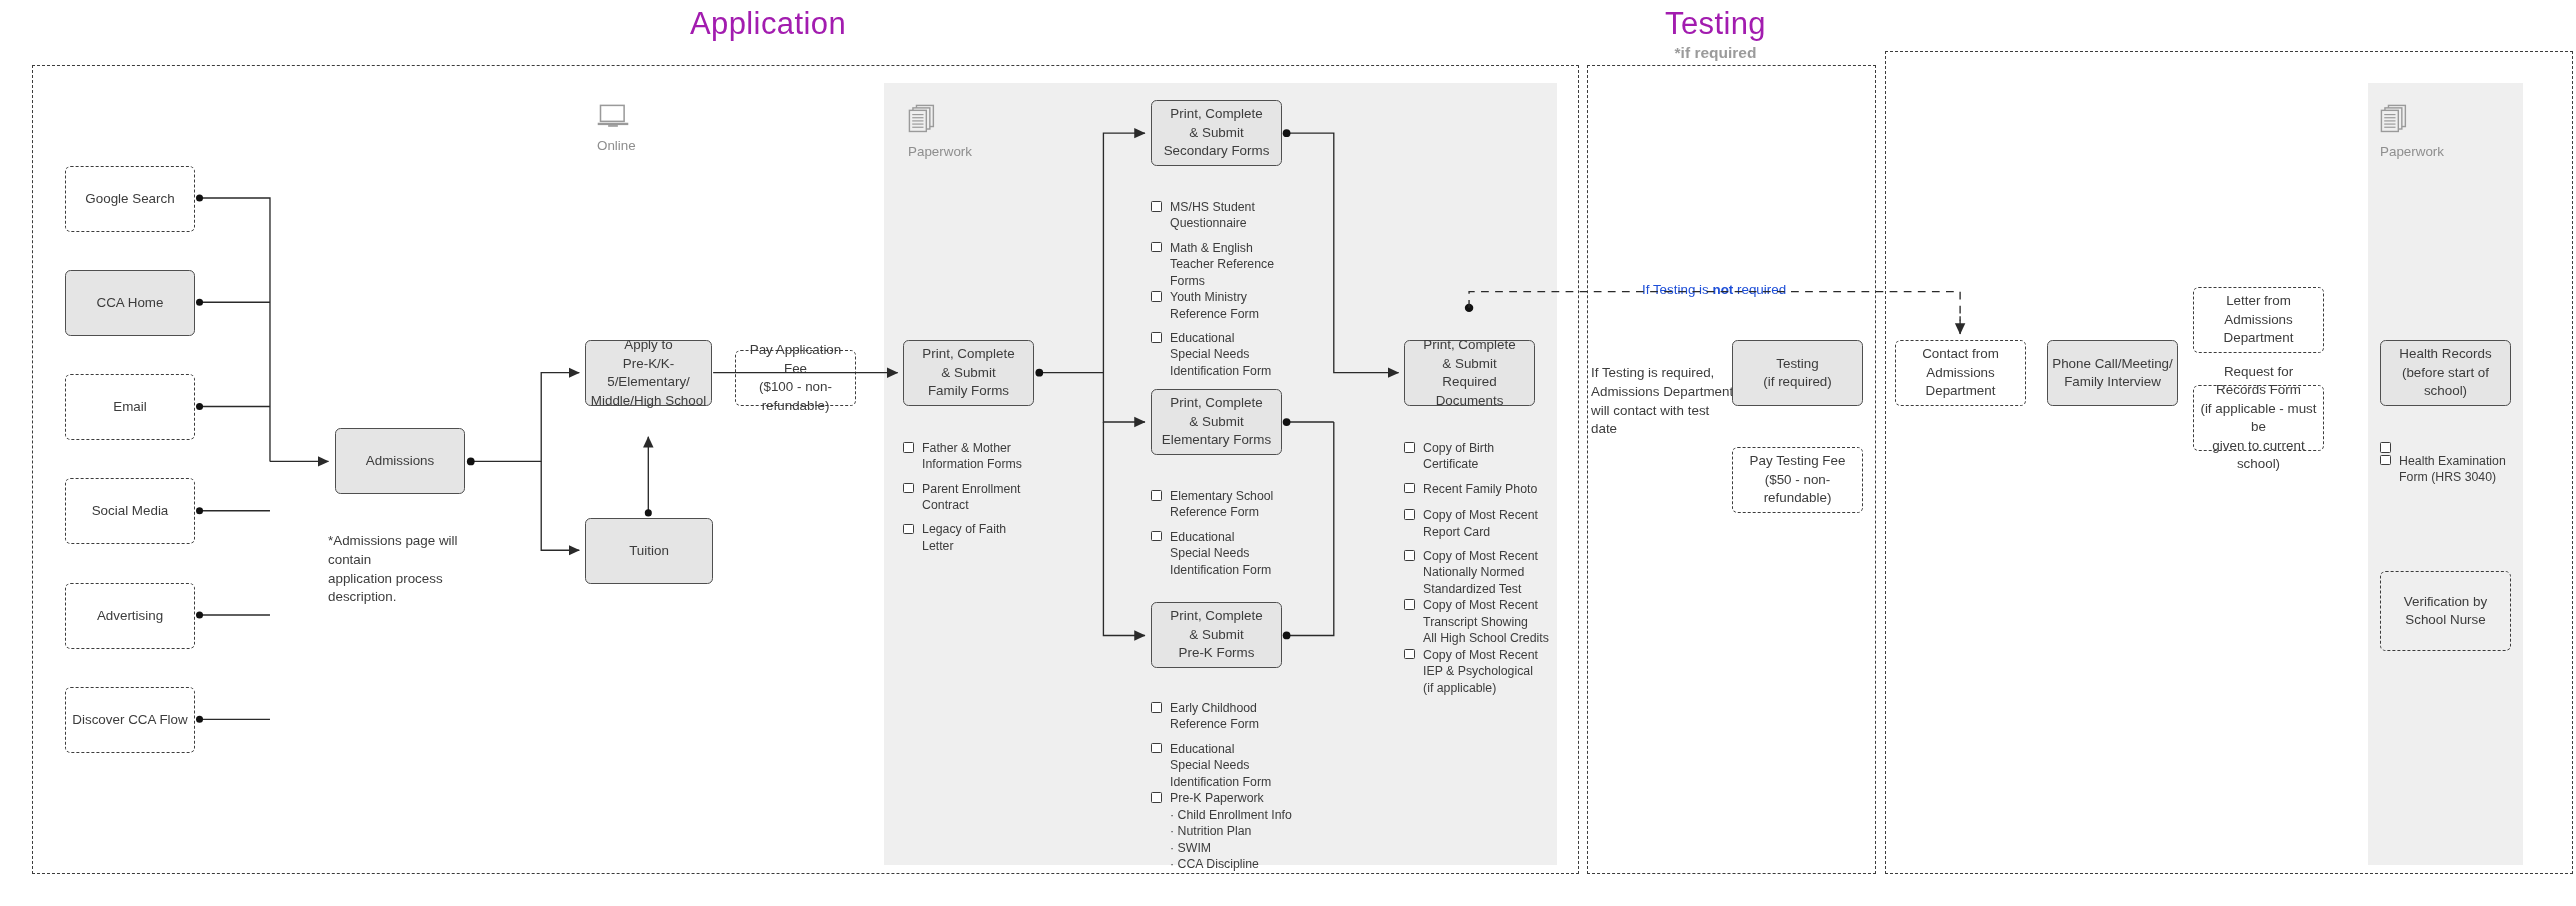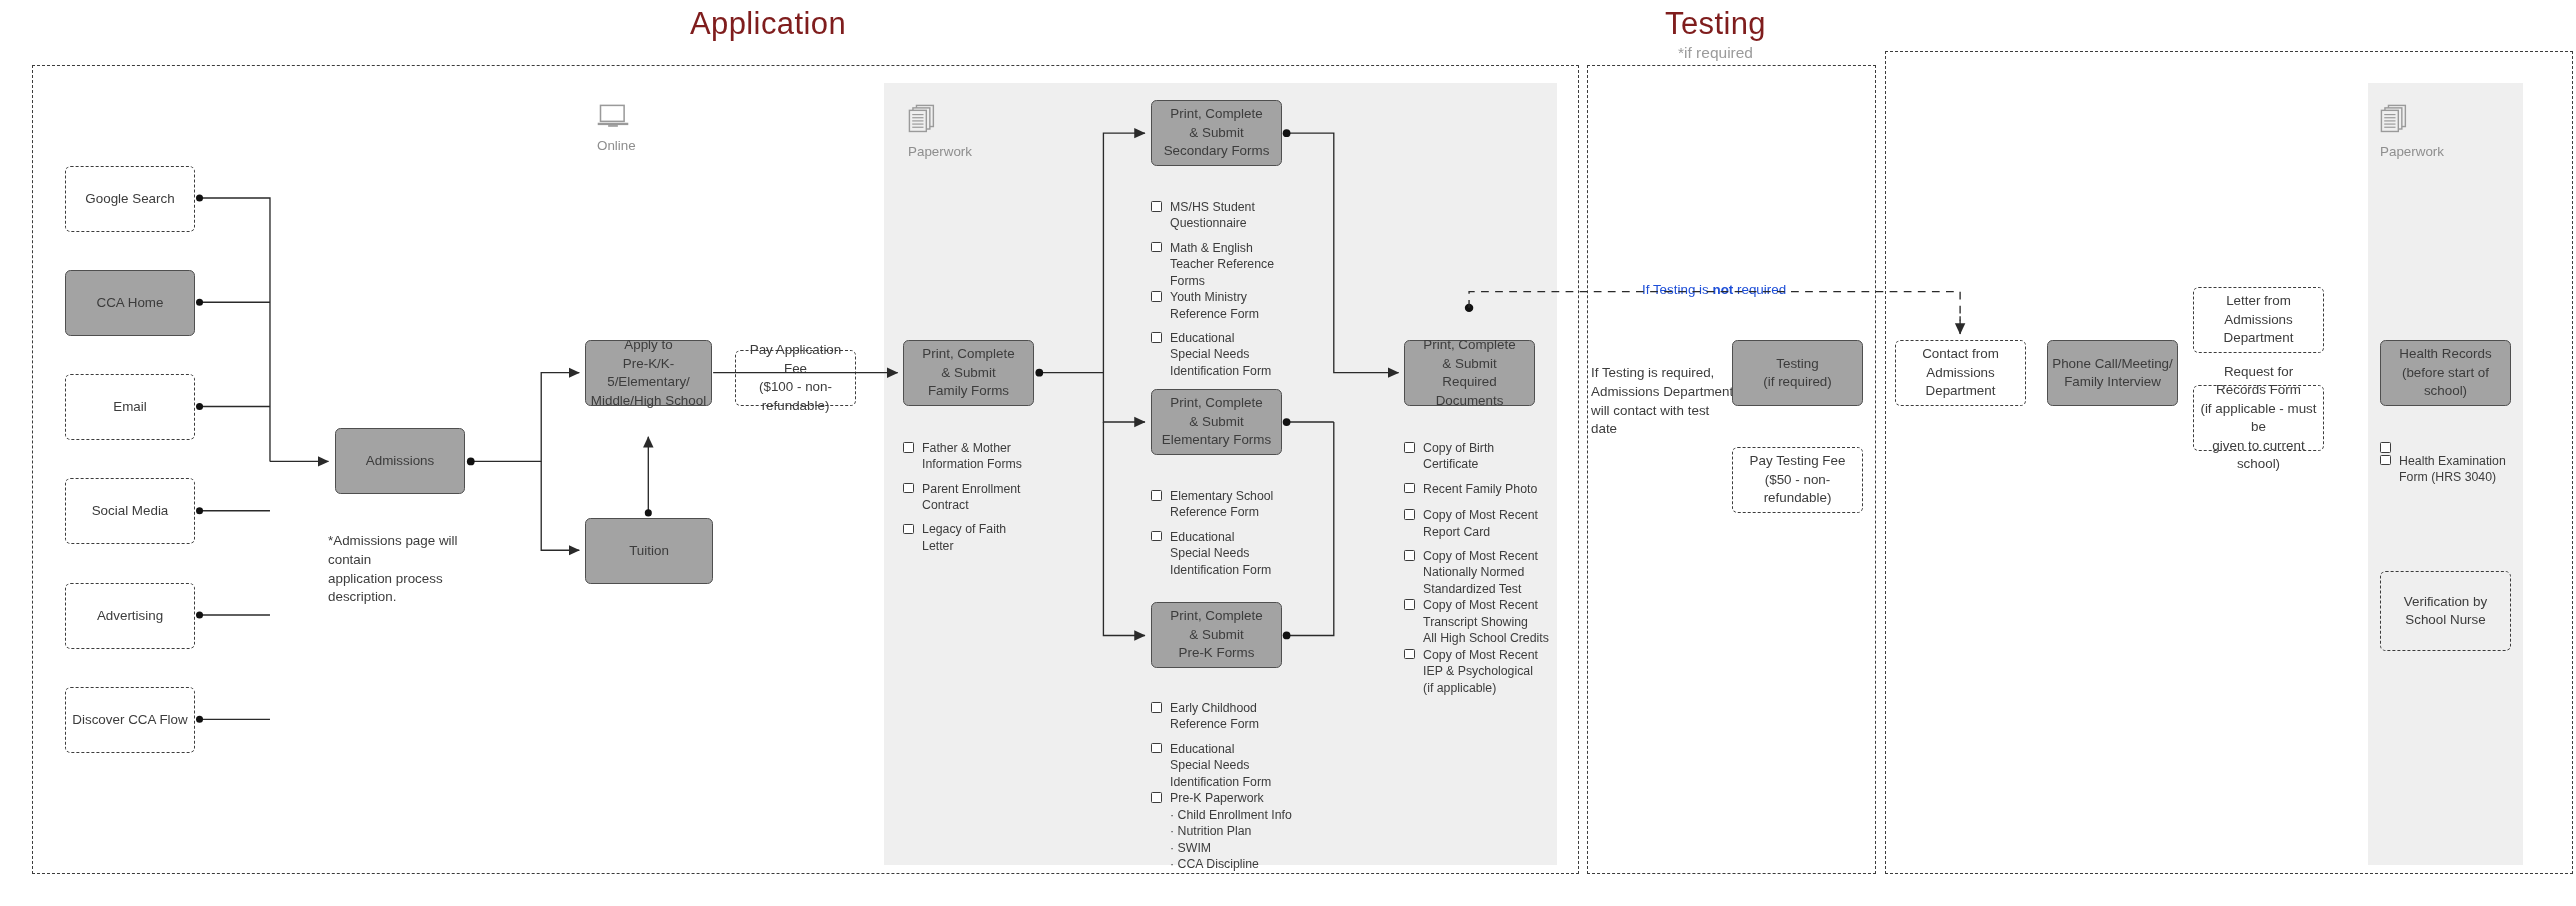--- a/index.html
+++ b/index.html
@@ -11,21 +11,21 @@
     color: #3c3c3c;
     position: relative;
     overflow: hidden;
   }
   #root { position:absolute; left:0; top:0; width:2576px; height:906px; }
 
   
   .phase-title {
     position:absolute;
     font-size: 31px;
-    color: #7f1d1d;
+    color: #a21caf;
     font-weight: 400;
     text-align:center;
     letter-spacing: 0.4px;
     white-space: nowrap;
   }
   .phase-sub {
     position:absolute;
     font-size: 15.5px;
     color: #9b9b9b;
     text-align:center;
@@ -50,21 +50,21 @@
     position:absolute;
     display:flex; align-items:center; justify-content:center;
     text-align:center;
     font-size: 13.4px;
     line-height: 1.38;
     color: #3c3c3c;
     padding: 2.8px 4.2px;
     white-space: pre-line;
   }
   .node.solid {
-    background: #a3a3a3;
+    background: #e5e5e5;
     border: 1.1px solid #4f4f4f;
     border-radius: 5.6px;
     box-shadow: 0 0 0 0 rgba(0,0,0,0);
   }
   .node.dashed {
     background: transparent;
     border: 1.4px dashed #3c3c3c;
     border-radius: 5.6px;
   }
 
@@ -120,21 +120,21 @@
   .lbl-inline b { font-weight: 700; }
 </style>
 </head>
 <body>
 
 <div id="root">
 
   <div class="phase-title" style="left:634px; top:5.6px; width:268px;">Application</div>
 
   <div class="phase-title" style="left:1610px; top:5.6px; width:211px;">Testing</div>
-  <div class="phase-sub" style="left:1610px; top:44px; width:211px;">*if required</div>
+  <div class="phase-sub" style="left:1610px; top:44px; width:211px;font-weight:bold;">*if required</div>
 
 
   <div class="phase-box" style="left:32px; top:65px; width:1547px; height:809px;"></div>
   <div class="phase-box" style="left:1587px; top:65px; width:289px; height:809px;"></div>
   <div class="phase-box" style="left:1885px; top:51px; width:688px; height:823px;"></div>
 
   <div class="panel" style="left:884px; top:83px; width:673px; height:782px;"></div>
   <div class="panel" style="left:2368px; top:83px; width:155px; height:782px;"></div>
 
   <div class="icon-block" style="left:597px; top:104px;">

